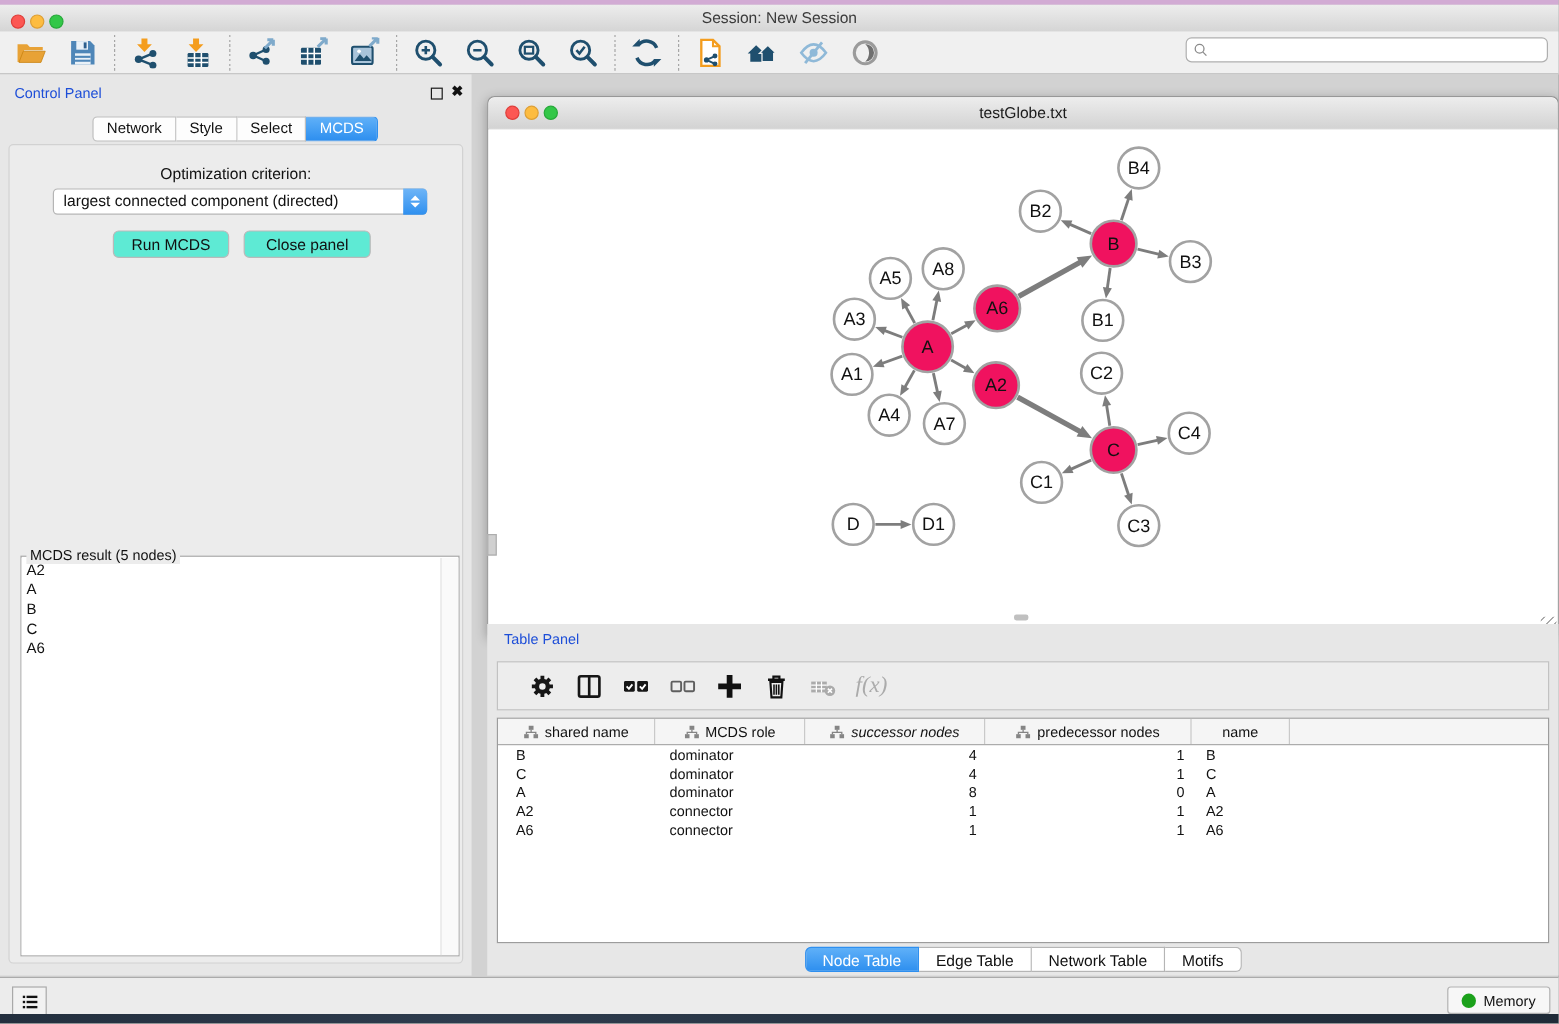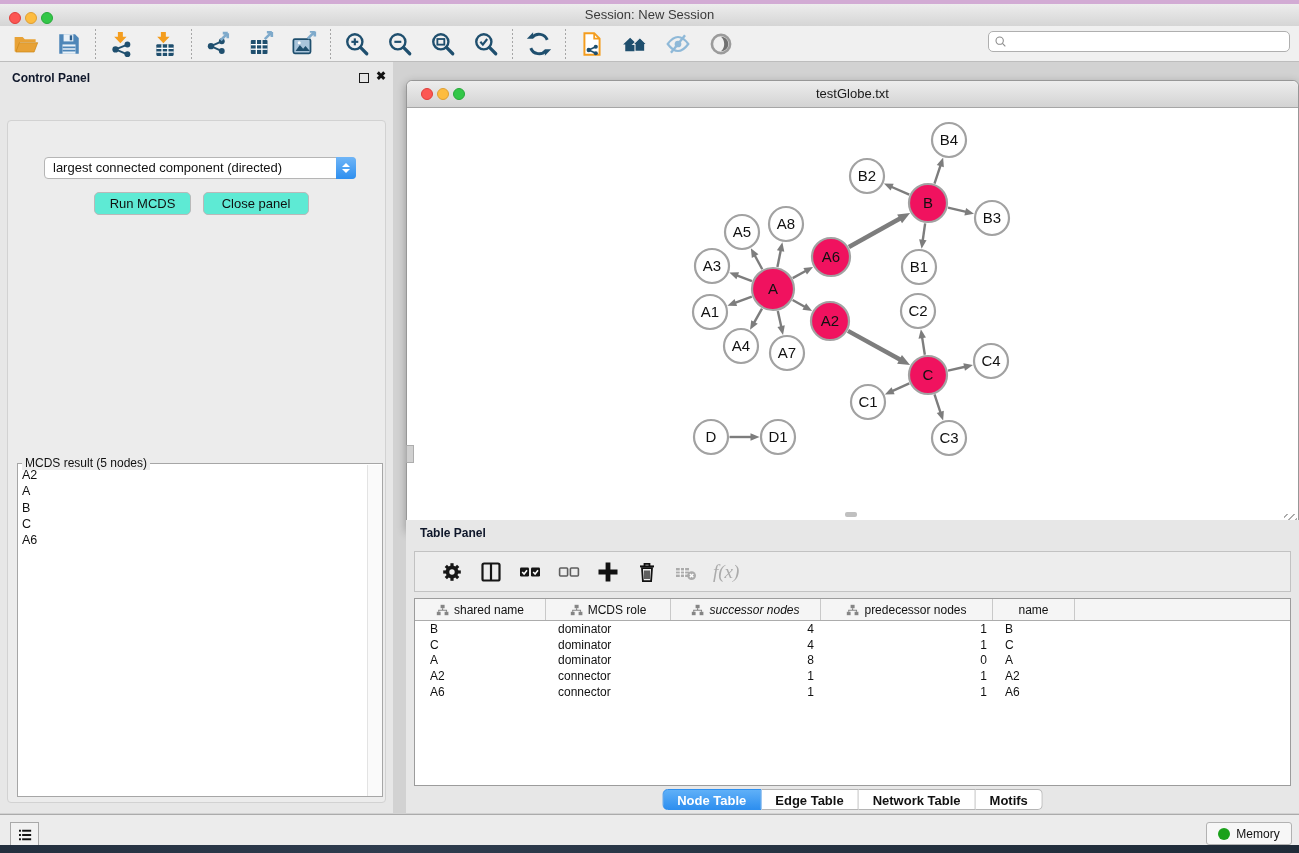--- a/index.html
+++ b/index.html
@@ -25,21 +25,21 @@
   .tb-icon{width:26px;height:26px;display:block;cursor:pointer;}
   .tb-icon svg{width:100%;height:100%;display:block;}
   .search{position:absolute;right:9px;top:31px;width:296px;height:19px;background:#fff;
           border:1px solid #AFAFAF;border-radius:5px;display:flex;align-items:center;padding-left:4px;}
   .search svg{width:16px;height:16px;}
   .search input{border:none;outline:none;flex:1;font-size:12px;background:transparent;height:100%;
                 font-family:"Liberation Sans",sans-serif;}
 
   
   .cpanel{position:absolute;left:0;top:62px;width:393px;height:751px;background:#E7E7E7;}
-  .panel-title{position:absolute;left:12px;top:9px;font-size:12px;color:#0f172a;font-weight:bold;}
+  .panel-title{position:absolute;left:12px;top:9px;font-size:12px;color:#1d4ed8;}
   .float-ico{position:absolute;width:8px;height:8px;border:1.5px solid #1A1A1A;top:11px;cursor:pointer;}
   .close-ico{position:absolute;top:7px;font-size:12px;font-weight:bold;color:#111;cursor:pointer;}
   .cp-tabs{position:absolute;left:77px;top:35px;display:flex;height:21px;}
   .cp-tab{line-height:19px;height:19px;font-size:12.5px;padding:0 11px;background:#FDFDFD;color:#111;
           border:1px solid #BFBFBF;border-left:none;cursor:pointer;}
   .cp-tab:first-child{border-left:1px solid #BFBFBF;border-radius:4px 0 0 4px;}
   .cp-tab:last-child{border-radius:0 4px 4px 0;}
   .cp-tab.active{background:linear-gradient(#5FB0F8,#2E8FEF);color:#fff;border-color:#2E8FEF;}
   .cp-inner{position:absolute;left:7px;top:58px;width:379px;height:683px;background:#ECECEC;
             border:1px solid #D2D2D2;border-radius:4px;box-sizing:border-box;}
@@ -92,21 +92,21 @@
   .fx-label{font-family:"Liberation Serif",serif;font-style:italic;font-size:19px;color:#ABABAB;cursor:default;}
   .t-table{position:absolute;left:8px;top:78px;width:877px;height:188px;background:#fff;
            border:1px solid #9C9C9C;box-sizing:border-box;overflow:hidden;}
   .t-header{display:flex;height:21px;background:#F5F5F5;border-bottom:1px solid #ACACAC;font-size:12px;color:#111;}
   .t-hcell{display:flex;align-items:center;justify-content:center;gap:5px;
            border-right:1px solid #C9C9C9;box-sizing:border-box;height:100%;}
   .t-hcell.filler{border-right:none;flex:1;}
   .t-hcell svg{width:13px;height:12px;}
   .t-row{display:flex;height:15.8px;font-size:12px;color:#111;align-items:center;}
   .t-cell{box-sizing:border-box;white-space:nowrap;overflow:hidden;}
-  .t-tabs{position:absolute;left:50%;transform:translateX(-50%);top:269px;display:flex;height:21px;font-weight:bold;}
+  .t-tabs{position:absolute;left:50%;transform:translateX(-50%);top:269px;display:flex;height:21px;}
   .t-tab{line-height:21px;font-size:13px;padding:0 14px;background:#fff;color:#111;
          border:1px solid #B5B5B5;border-left:none;cursor:pointer;}
   .t-tab:first-child{border-left:1px solid #B5B5B5;border-radius:5px 0 0 5px;}
   .t-tab:last-child{border-radius:0 5px 5px 0;}
   .t-tab.active{background:linear-gradient(#5FB0F8,#2E8FEF);color:#fff;border-color:#2E8FEF;}
 
   
   .statusbar{position:absolute;left:0;top:814px;width:100%;height:31px;background:#ECECEC;
              border-top:1px solid #ABABAB;box-sizing:border-box;}
   .list-btn{position:absolute;left:10px;top:7px;width:27px;height:23px;background:#F2F2F2;
@@ -310,21 +310,28 @@
       <circle cx="10" cy="10" r="5.5" fill="none" stroke="#8A8A8A" stroke-width="1.6"></circle>
       <line x1="14.2" y1="14.2" x2="18.5" y2="18.5" stroke="#8A8A8A" stroke-width="1.6"></line>
     </svg>
     <input placeholder="" style="">
   </div>
 
   <div class="cpanel">
     <div class="panel-title">Control Panel</div>
     <span class="float-ico" style="left:359px"></span>
     <span class="close-ico" style="left:376px">✖</span>
+    <div class="cp-tabs">
+        <div class="cp-tab">Network</div>
+        <div class="cp-tab">Style</div>
+        <div class="cp-tab">Select</div>
+        <div class="cp-tab active">MCDS</div>
+      </div>
     <div class="cp-inner">
+      <div class="opt-label">Optimization criterion:</div>
       <div class="dd">
         <div class="dd-text">largest connected component (directed)</div>
         <div class="dd-stepper">
           <span class="chev-up"></span>
             <span class="chev-dn"></span>
         </div>
       </div>
       <div class="btn" style="left:86px;top:71px;width:95px">Run MCDS</div>
       <div class="btn" style="left:195px;top:71px;width:104px">Close panel</div>
       <div class="result-box">

